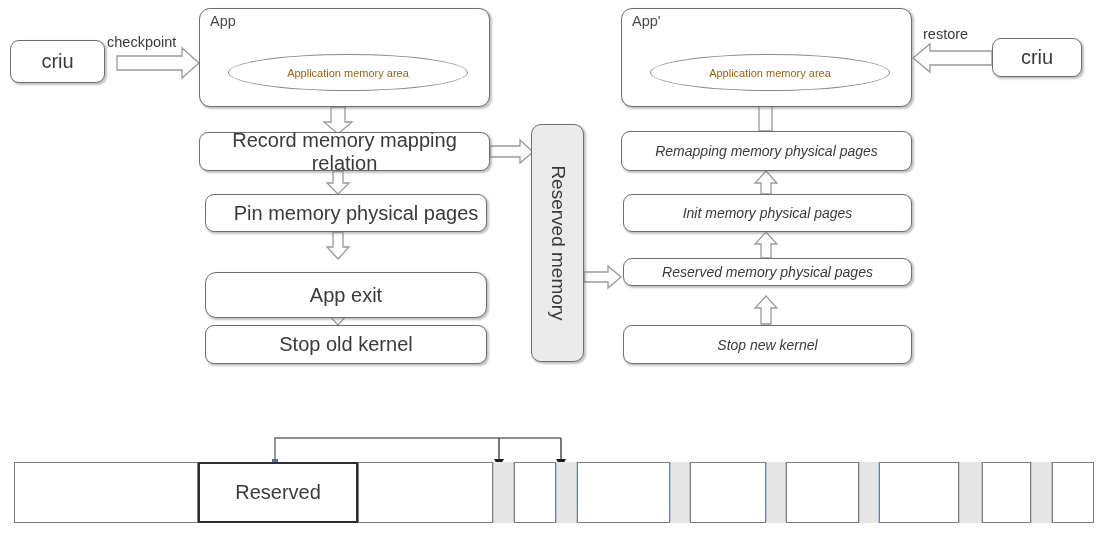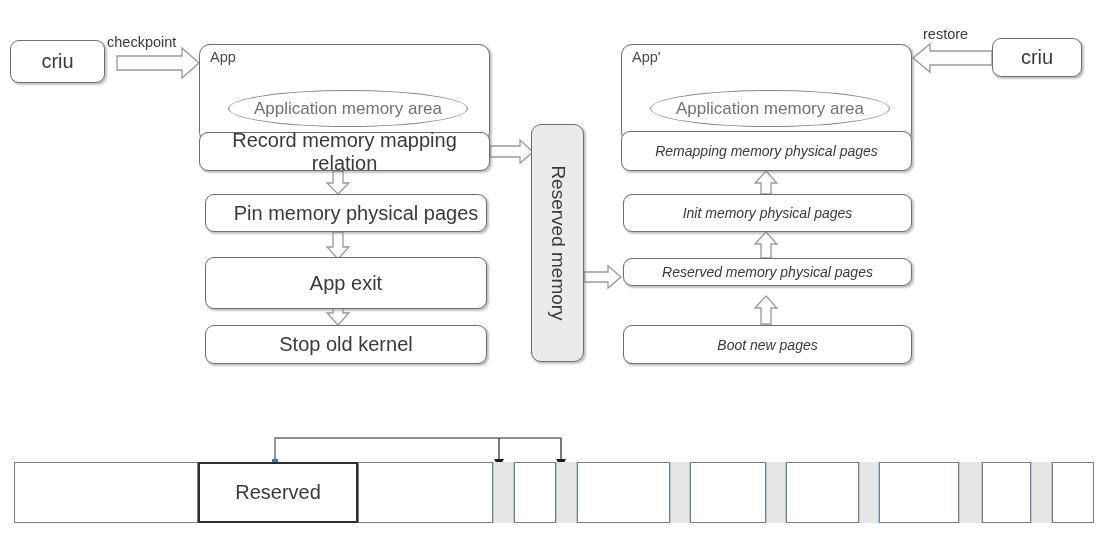--- a/index.html
+++ b/index.html
@@ -33,40 +33,39 @@
   .box.small{font-size:14px;font-style:italic;}
 
   
   .container-box{
     position:absolute;
     box-sizing:border-box;
     border:1.8px solid #6f6f6f;
     border-radius:11px;
     background:#ffffff;
     box-shadow:1.5px 1.5px 2px rgba(120,120,120,.45);
-    margin-top:36px;
   }
   .container-label{
     position:absolute;
     top:4px;
     left:10px;
     font-size:14.5px;
     color:#4a4a4a;
   }
   .ellipse{
     position:absolute;
     box-sizing:border-box;
     border:1.4px solid #8a8a8a;
     border-radius:50%;
     background:#ffffff;
     display:flex;
     align-items:center;
     justify-content:center;
-    font-size:17px;
-    color:#737373;
+    font-size:11px;
+    color:#a16207;
     white-space:nowrap;
   }
 
   
   .vbox{
     position:absolute;
     box-sizing:border-box;
     border:1.8px solid #6f6f6f;
     border-radius:10px;
     background:#ebebeb;
@@ -185,21 +184,21 @@
   </div>
 
   <div class="box" style="left:199px;top:132px;width:291px;height:39px;">
     <span>Record memory mapping relation</span>
   </div>
 
   <div class="box" style="left:205px;top:194px;width:282px;height:38px;padding-left:20px;">
     <span>Pin memory physical pages</span>
   </div>
 
-  <div class="box" style="left:205px;top:257px;width:282px;height:52px;">
+  <div class="box" style="left:205px;top:272px;width:282px;height:46px;border-radius:11px;">
     <span>App exit</span>
   </div>
 
   <div class="box" style="left:205px;top:325px;width:282px;height:39px;">
     <span>Stop old kernel</span>
   </div>
 
   <div class="vbox" style="left:531px;top:124px;width:53px;height:238px;">
     <span class="vtext">Reserved memory</span>
   </div>
@@ -223,21 +222,21 @@
 
   <div class="box small" style="left:623px;top:194px;width:289px;height:38px;">
     <span>Init memory physical pages</span>
   </div>
 
   <div class="box small" style="left:623px;top:258px;width:289px;height:28px;">
     <span>Reserved memory physical pages</span>
   </div>
 
   <div class="box small" style="left:623px;top:325px;width:289px;height:39px;">
-    <span>Boot new pages</span>
+    <span>Stop new kernel</span>
   </div>
 
   <div id="memstrip" style="left:4px;top:0;width:1098px;height:392px;padding-left:41px;">
       <div class="seg" style="left: 10px; top: 462px; width: 184px; height: 61px;"></div>
       <div class="seg strong" style="left: 194px; top: 462px; width: 160px; height: 61px;">
         <span>Reserved</span>
       </div>
       <div class="seg" style="left: 354px; top: 462px; width: 135px; height: 61px;"></div>
       <div class="gap" style="left: 489px; top: 462px; width: 21px; height: 61px;"></div>
       <div class="seg" style="left: 510px; top: 462px; width: 42px; height: 61px;"></div>

